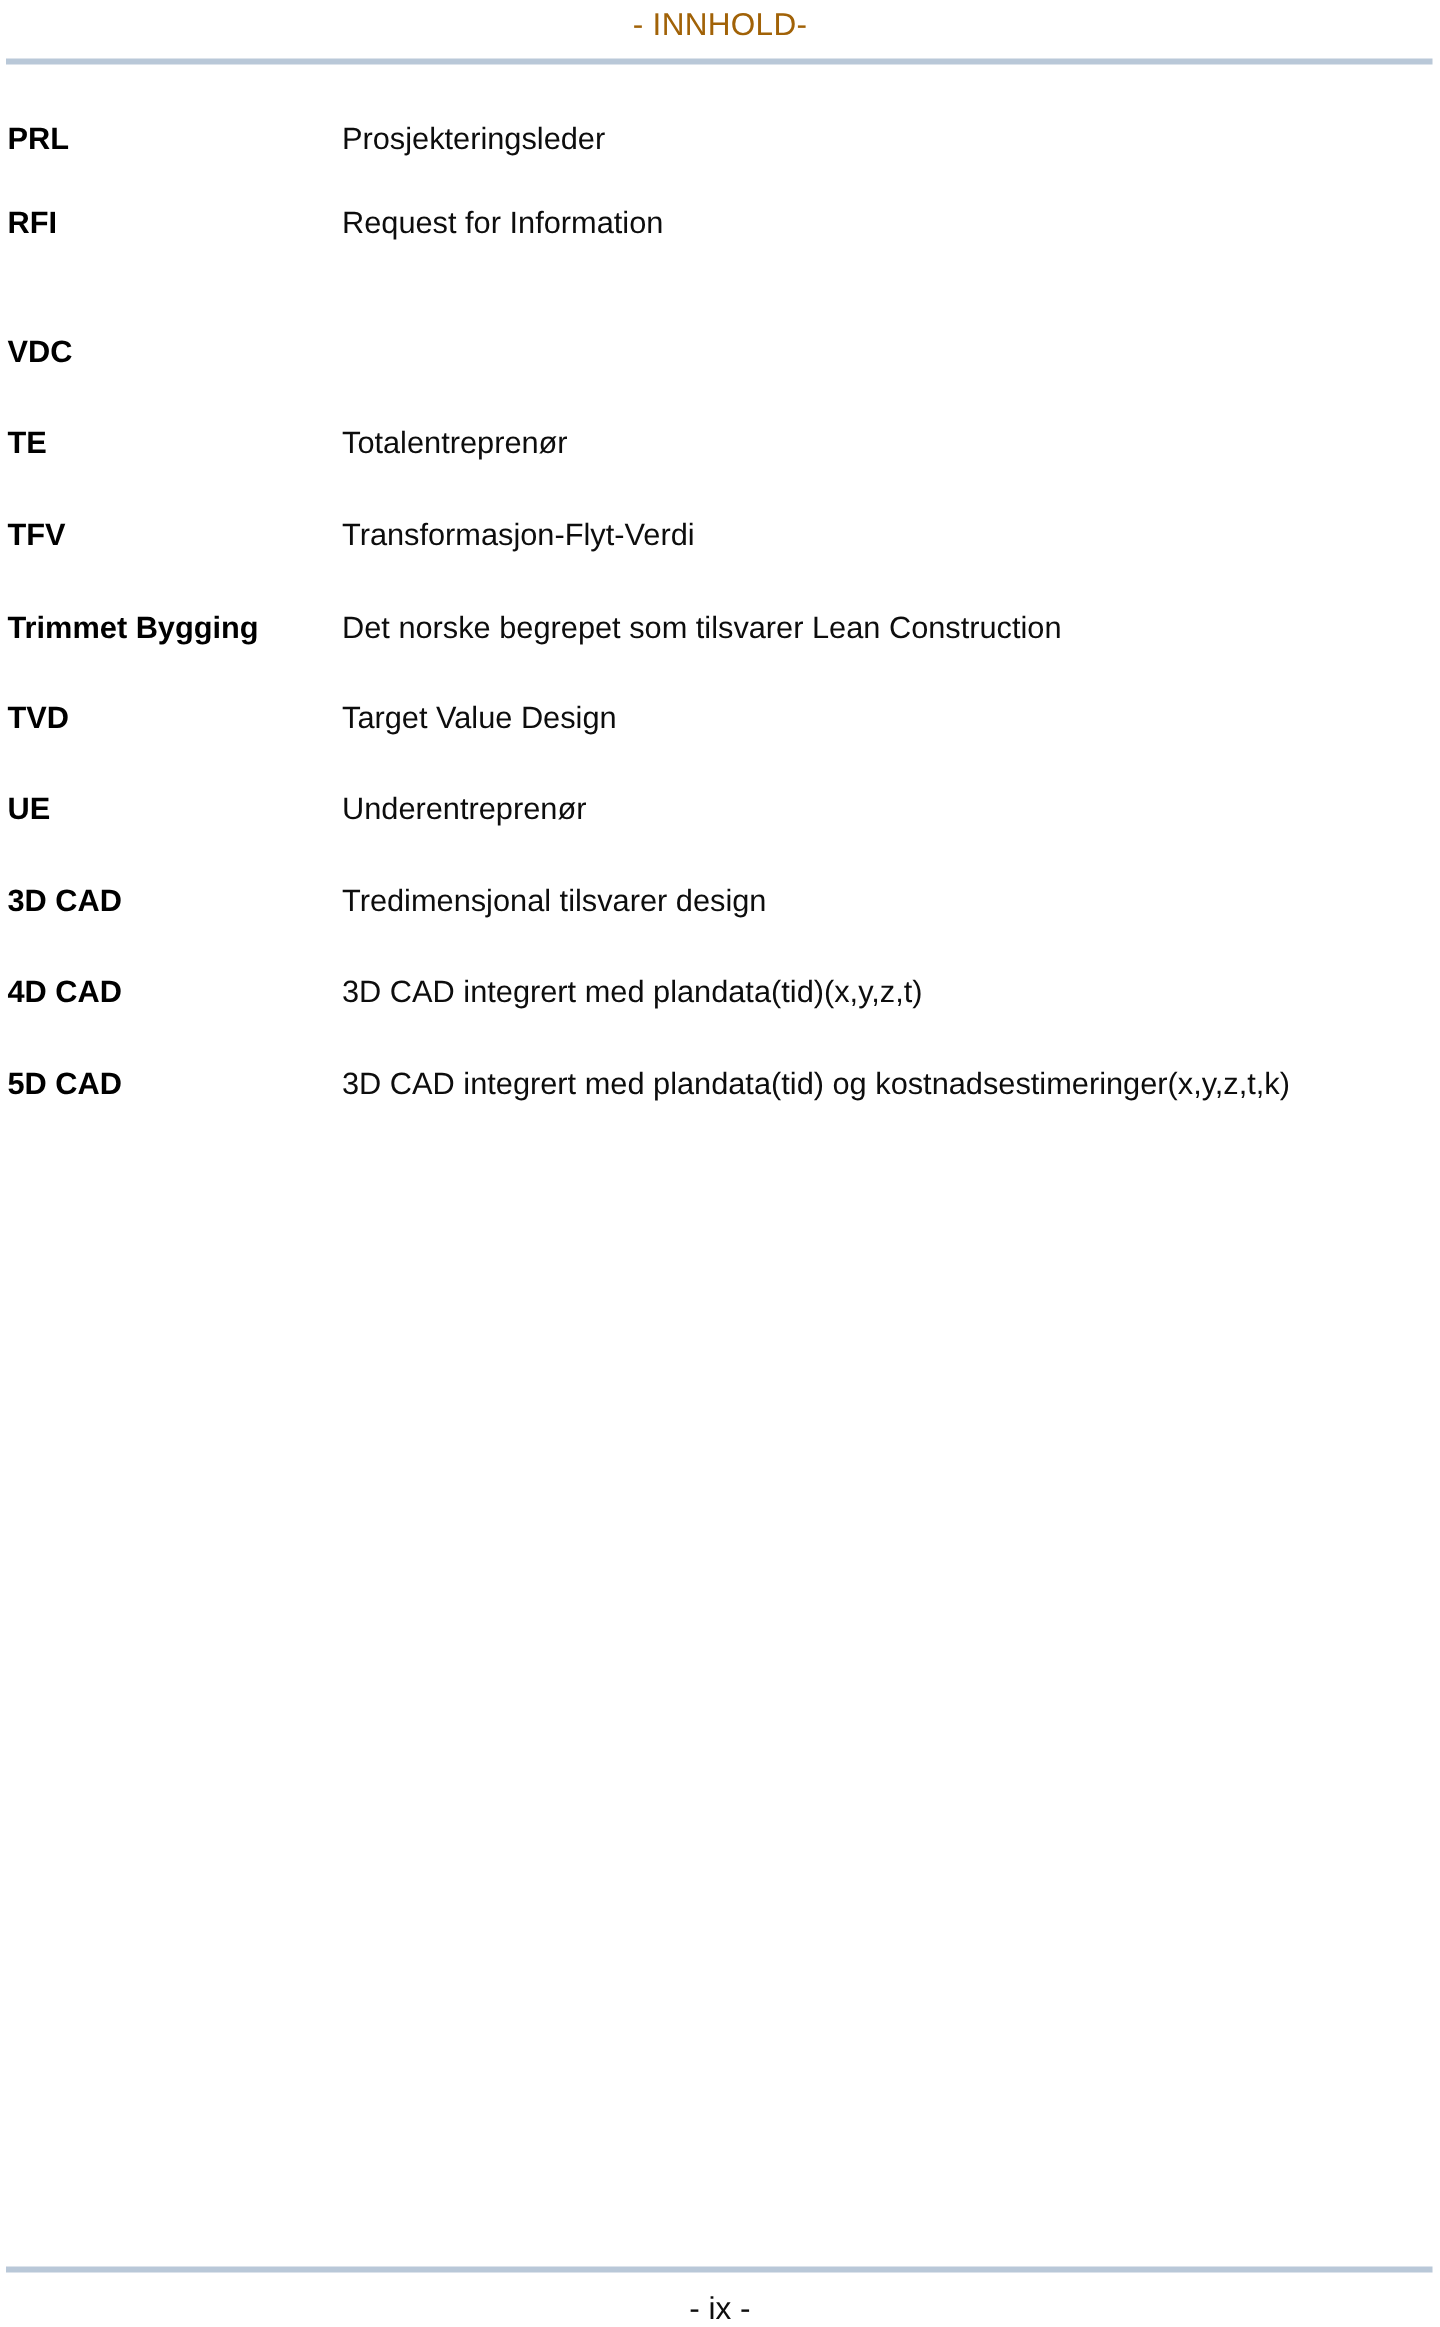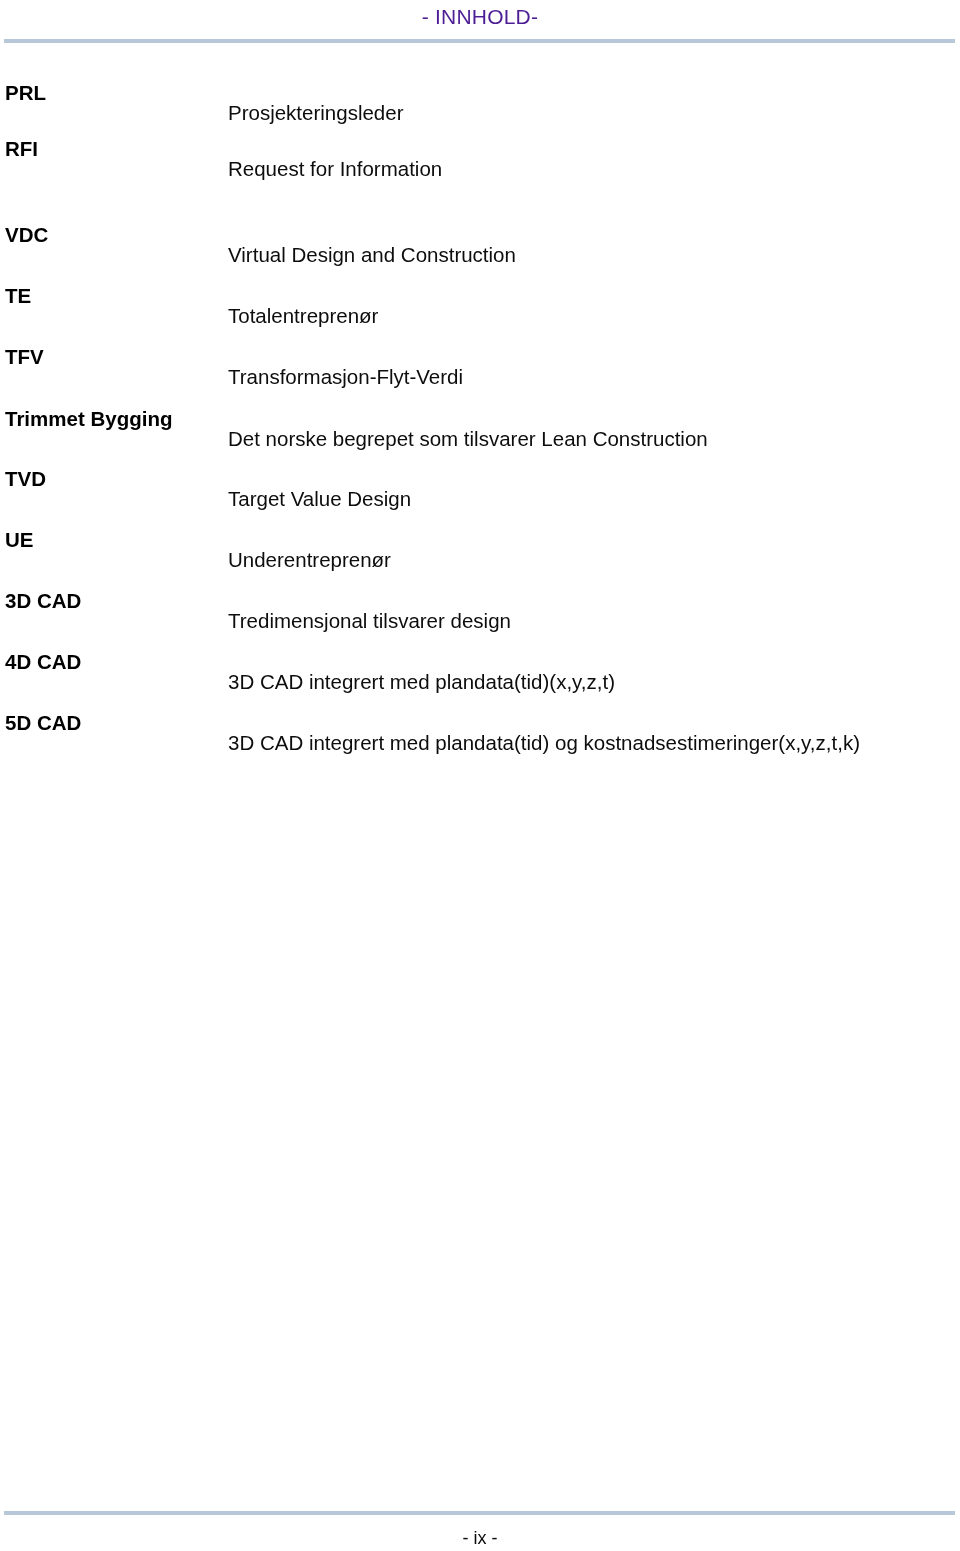--- a/index.html
+++ b/index.html
@@ -26,21 +26,21 @@
   
   .header-title {
     position: absolute;
     top: 5px;
     left: 0;
     width: 960px;
     text-align: center;
     font-size: 21px;
     font-weight: 400;
     letter-spacing: 0.2px;
-    color: #4c1d95;
+    color: #a16207;
     white-space: pre;
   }
 
   .header-rule {
     position: absolute;
     top: 39px;
     left: 4px;
     width: 951px;
     height: 4px;
     background: #b9c8d8;
@@ -55,21 +55,21 @@
     height: 4px;
     background: #b9c8d8;
   }
 
   .footer-page-number {
     position: absolute;
     top: 1528px;
     left: 0;
     width: 960px;
     text-align: center;
-    font-size: 18px;
+    font-size: 21px;
     color: #0d0d0d;
     white-space: pre;
   }
 
   
   .glossary {
     position: absolute;
     top: 72px;
     left: 0;
     width: 960px;
@@ -95,21 +95,20 @@
 
   .definition {
     position: absolute;
     left: 228px;
     top: 0;
     font-size: 20.5px;
     font-weight: 400;
     color: #0d0d0d;
     white-space: pre;
     line-height: 26px;
-    margin-top: 20px;
   }
 </style>
 </head>
 <body>
 
 <div class="page">
 
   <div class="header-title">- INNHOLD-</div>
 
   <div class="header-rule" style="background: rgb(185, 200, 216);"></div>
@@ -118,21 +117,20 @@
       <div class="glossary-row" style="top: 8px; padding-left: 16px;">
         <div class="term">PRL</div>
         <div class="definition">Prosjekteringsleder</div>
       </div>
       <div class="glossary-row" style="top: 64px;">
         <div class="term">RFI</div>
         <div class="definition">Request for Information</div>
       </div>
       <div class="glossary-row" style="top: 150px;">
         <div class="term">VDC</div>
-        <div class="definition">Virtual Design and Construction</div>
       </div>
       <div class="glossary-row" style="top: 211px;">
         <div class="term">TE</div>
         <div class="definition">Totalentreprenør</div>
       </div>
       <div class="glossary-row" style="top: 272px;">
         <div class="term">TFV</div>
         <div class="definition">Transformasjon-Flyt-Verdi</div>
       </div>
       <div class="glossary-row" style="top: 334px; padding-left: 43px;">

